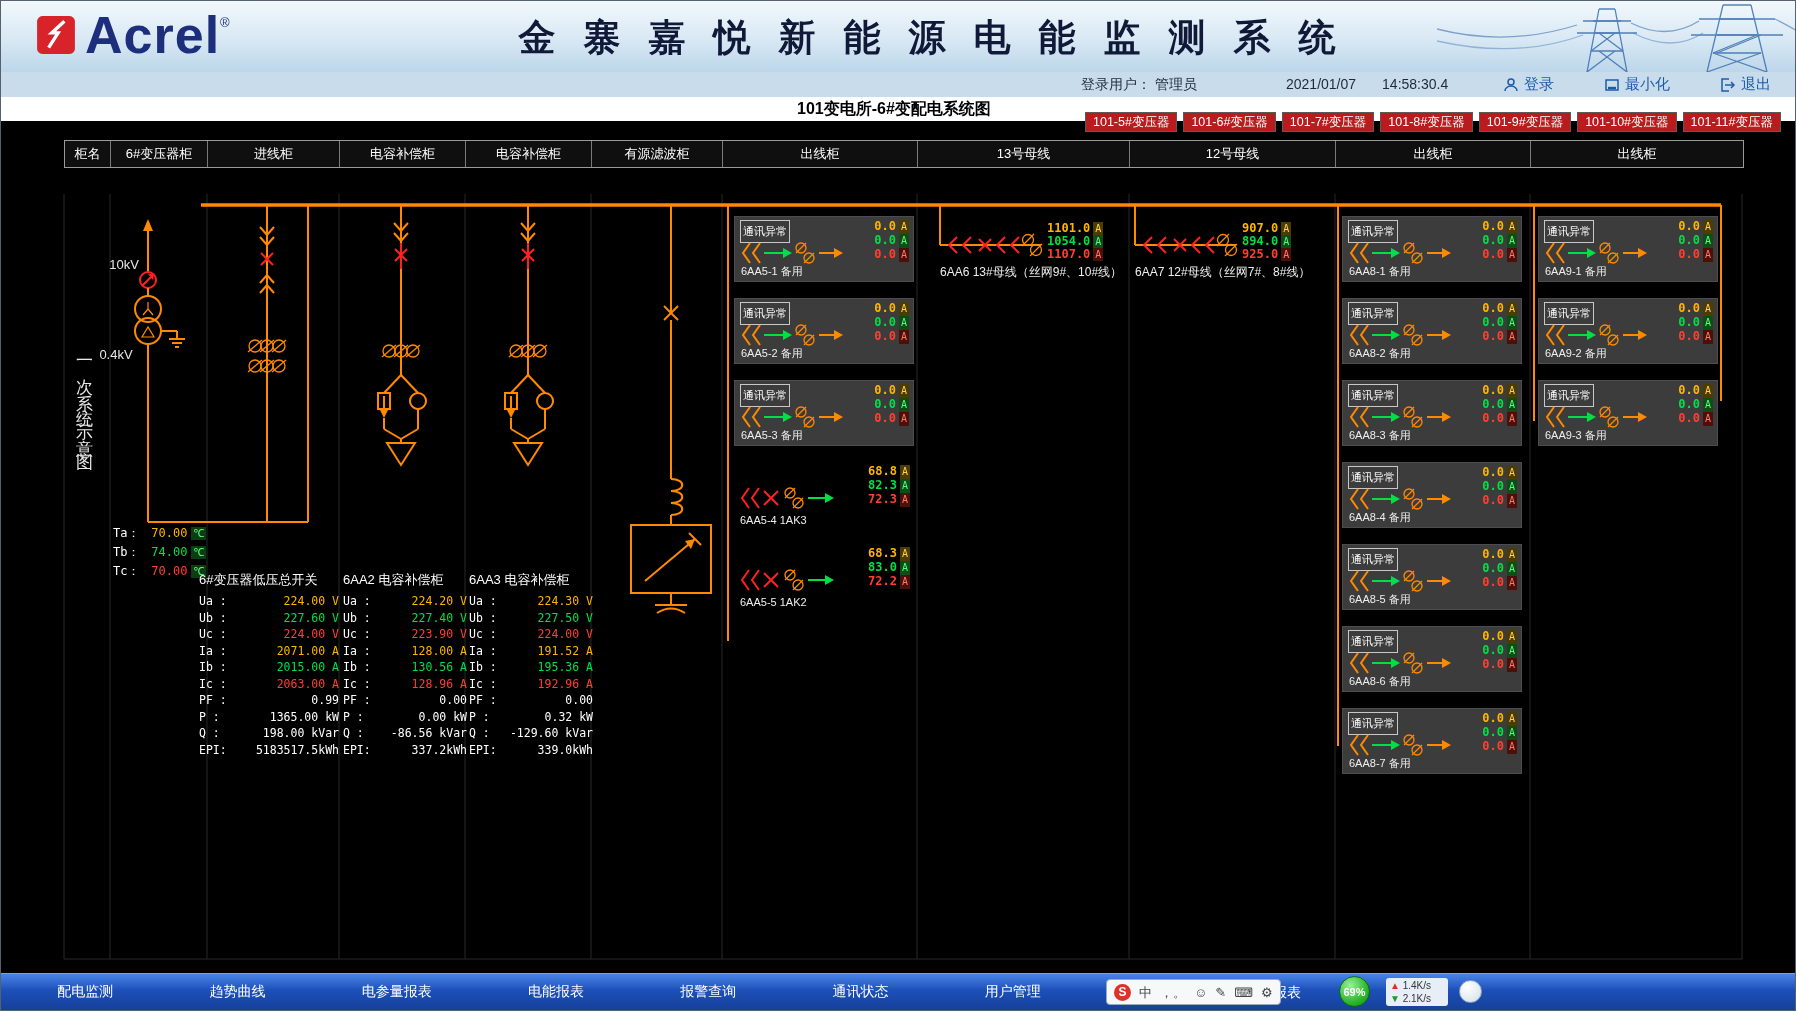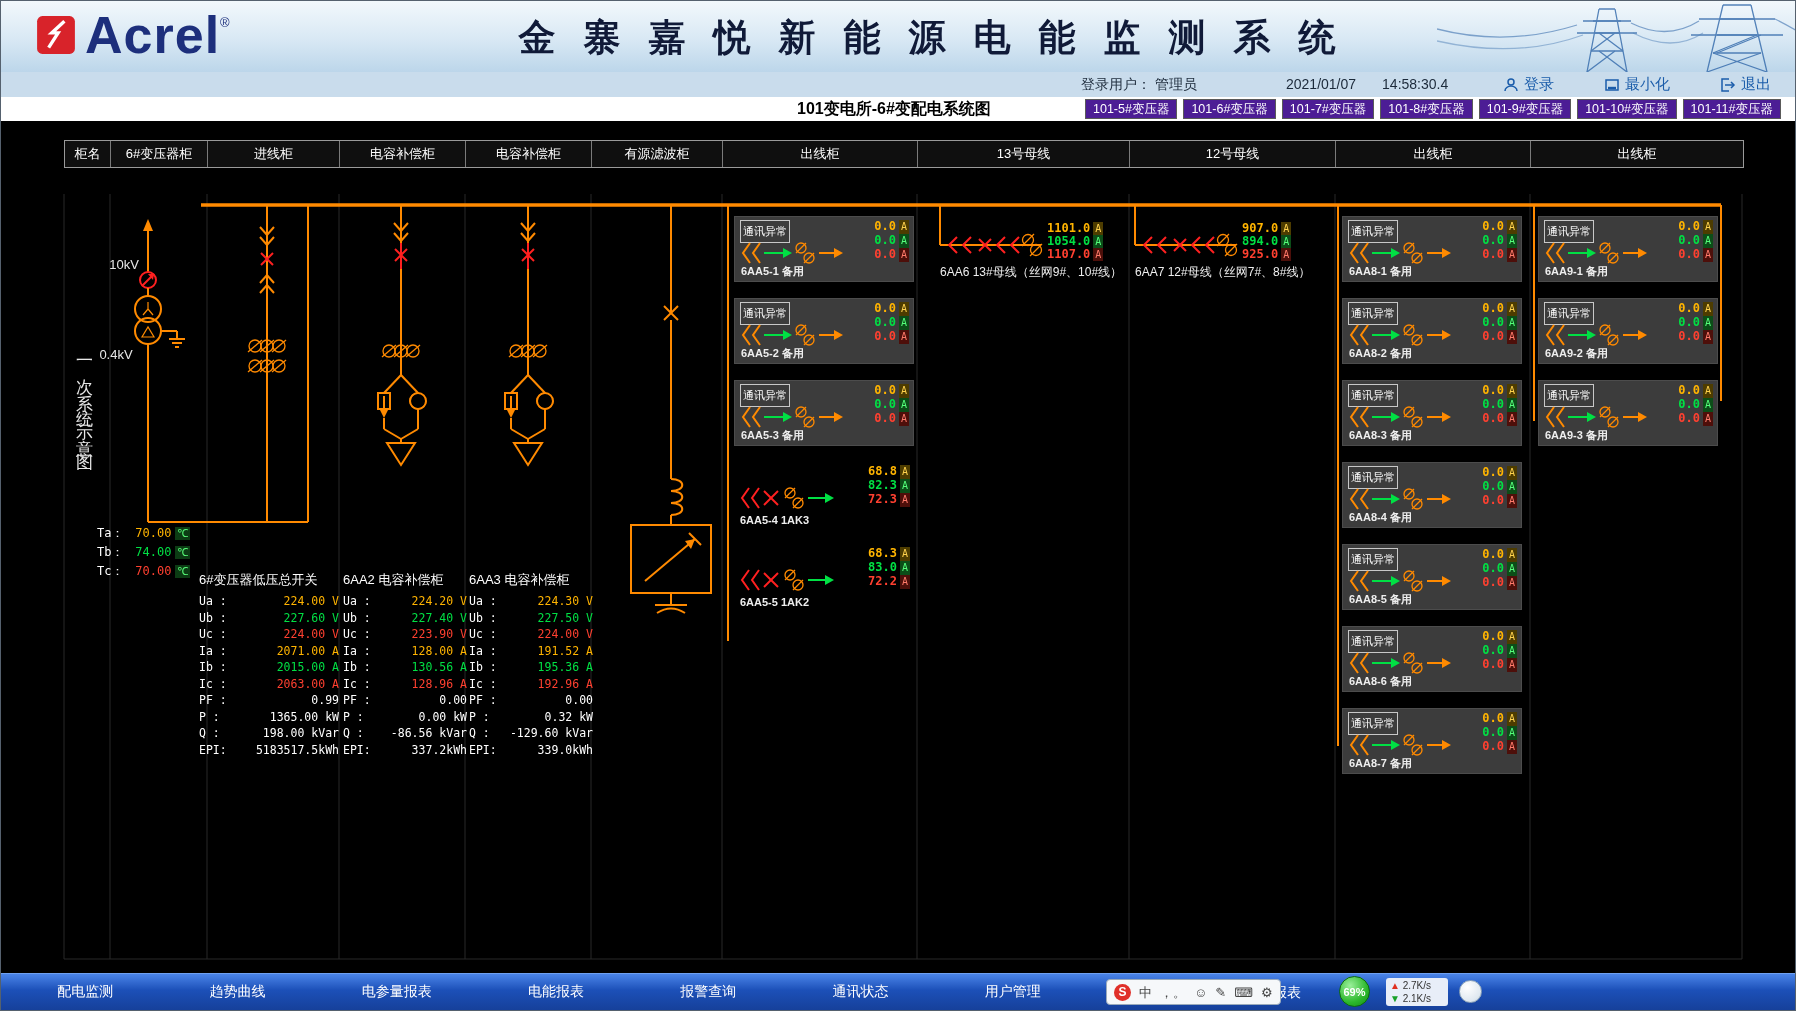--- a/index.html
+++ b/index.html
@@ -20,22 +20,22 @@
            border-bottom:1px solid #8fb0cc;font-size:14px;color:#1c2a3a;}
   .login-info{position:absolute;left:1080px;top:0;line-height:25px;}
   .datetime{position:absolute;left:1285px;top:0;line-height:25px;display:flex;gap:26px;}
   .user-actions{position:absolute;right:26px;top:0;height:25px;display:flex;gap:50px;align-items:center;}
   .ub-btn{display:flex;align-items:center;gap:5px;color:#1a5caa;font-size:15px;cursor:pointer;}
   .ub-btn svg{width:16px;height:16px;stroke:#1a5caa;fill:none;stroke-width:1.5;}
   
   .titlebar{position:absolute;left:0;top:96px;width:1796px;height:24px;background:#ffffff;}
   .diagram-title{position:absolute;left:796px;top:0;line-height:24px;font-size:16px;font-weight:bold;color:#000;white-space:nowrap;}
   .tf-buttons{position:absolute;right:16px;top:2px;display:flex;gap:6px;}
-  .tf-btn{background:#4c1d95;color:#fff;border:1px solid #5a5a5a;font-size:12.5px;height:20px;
-          padding:0 7px;line-height:18px;white-space:nowrap;font-family:"Liberation Sans",sans-serif;}
+  .tf-btn{background:#b91c1c;color:#fff;border:1px solid #5a5a5a;font-size:12.5px;height:20px;
+          padding:0 7px;line-height:18px;white-space:nowrap;font-family:"Liberation Sans",sans-serif;margin-top:13px;}
   
   .grid{position:absolute;left:63px;top:139px;border:1px solid #9a9a9a;}
   .grid-row{display:flex;height:26px;}
   .grid-row + .grid-row{border-top:1px solid #7a7a7a;}
   .grid-row > div{border-right:1px solid #7a7a7a;background:#0f0f0f;color:#fff;font-size:13px;
           display:flex;align-items:center;justify-content:center;box-sizing:border-box;white-space:nowrap;}
   .grid-row > :nth-child(1){width:46px;}
   .grid-row > :nth-child(2){width:97px;}
   .grid-row > :nth-child(3){width:132px;}
   .grid-row > :nth-child(4){width:126px;}
@@ -47,21 +47,21 @@
   .grid-row > :nth-child(10){width:195px;}
   .grid-row > :nth-child(11){width:212px;border-right:none;}
   
   .diagram{position:absolute;left:0;top:0;width:1796px;height:1011px;pointer-events:none;z-index:1;}
   
   .stage{position:absolute;left:0;top:0;width:1796px;height:1011px;z-index:2;}
   .hv{position:absolute;left:96px;top:256px;width:42px;text-align:right;color:#e8e8e8;font-size:13px;}
   .lv{position:absolute;left:92px;top:346px;width:46px;text-align:center;color:#e8e8e8;font-size:13px;}
   .side-label{position:absolute;left:72px;top:350px;writing-mode:vertical-lr;font-size:17px;
               letter-spacing:15px;color:#e8e8e8;}
-  .temps{position:absolute;left:96px;top:524px;font-family:"DejaVu Sans Mono",monospace;font-size:12px;}
+  .temps{position:absolute;left:112px;top:524px;font-family:"DejaVu Sans Mono",monospace;font-size:12px;}
   .trow{height:19px;line-height:17px;color:#fff;white-space:nowrap;}
   .trow .tv{display:inline-block;width:46px;text-align:right;margin:0 4px 0 2px;}
   .trow:nth-child(1) .tv{color:#ffb400;}
   .trow:nth-child(2) .tv{color:#00e044;}
   .trow:nth-child(3) .tv{color:#ff4030;}
   .tu{background:#0c3c14;color:#5aff7a;padding:0 2px;font-size:11px;}
   .meter-block{position:absolute;top:570px;}
   .meter-title{font-size:13px;color:#fff;margin-bottom:4px;white-space:nowrap;}
   .meter-row{display:flex;justify-content:space-between;font-family:"DejaVu Sans Mono",monospace;
              font-size:11.5px;line-height:16.5px;color:#fff;white-space:nowrap;}
@@ -81,21 +81,21 @@
   .sym{position:absolute;left:3px;top:21px;width:110px;height:30px;}
   .vals{position:absolute;right:4px;top:2px;text-align:right;}
   .vrow{height:14px;line-height:14px;font-family:"DejaVu Sans Mono",monospace;font-size:12px;font-weight:bold;white-space:nowrap;}
   .vrow:nth-child(1) .val{color:#ffb400;}
   .vrow:nth-child(2) .val{color:#00e044;}
   .vrow:nth-child(3) .val{color:#ff4030;}
   .unit{display:inline-block;font-size:10px;font-weight:normal;padding:0 2px;margin-left:3px;}
   .vrow:nth-child(1) .unit{background:#4d3c00;color:#ffd24d;}
   .vrow:nth-child(2) .unit{background:#0c4d18;color:#54ff7a;}
   .vrow:nth-child(3) .unit{background:#4d0f0a;color:#ff7a6a;}
-  .pname{position:absolute;left:6px;bottom:2px;font-size:11px;color:#eee;white-space:nowrap;font-weight:bold;}
+  .pname{position:absolute;left:6px;bottom:2px;font-size:11px;color:#eee;white-space:nowrap;}
   .bus-vals{position:absolute;}
   .bus-vals .vrow{text-align:center;height:13px;line-height:13px;}
   #bus1{left:1046px;top:221px;}
   #bus2{left:1241px;top:221px;}
   .bus-label{position:absolute;color:#eee;font-size:12px;white-space:nowrap;}
   #busl1{left:939px;top:263px;}
   #busl2{left:1134px;top:263px;}
   
   .taskbar{position:absolute;left:0;bottom:0;width:1796px;height:36px;z-index:3;
            background:linear-gradient(180deg,#4a84e8 0%,#1c50b8 45%,#16409a 100%);
@@ -1157,19 +1157,19 @@
 
         <span class="ime-icon">✎</span>
 
         <span class="ime-icon">⌨</span>
 
         <span class="ime-icon">⚙</span>
 
     </div>
     <div class="ball69">69%</div>
     <div class="speeds">
-      <div><span class="up">▲</span> <span>2.7K/s</span></div>
+      <div><span class="up">▲</span> <span>1.4K/s</span></div>
       <div><span class="down">▼</span> <span>2.1K/s</span></div>
     </div>
     <div class="fball"></div>
   </div>
 
 </div>
 
 </body></html>

